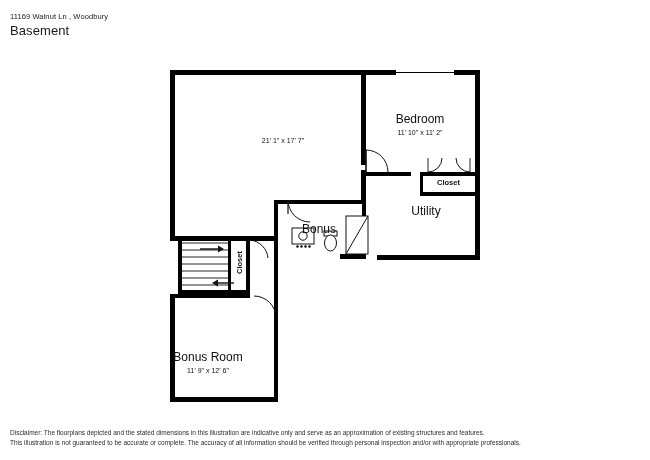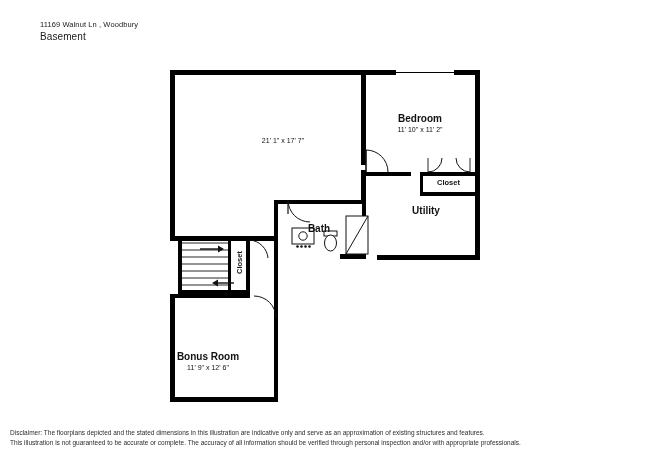--- a/index.html
+++ b/index.html
@@ -11,31 +11,30 @@
     height: 460px;
     background: #ffffff;
     font-family: "Liberation Sans", sans-serif;
     color: #1a1a1a;
     position: relative;
     overflow: hidden;
   }
   .header {
     position: absolute;
     left: 10px;
-    top: 20px;
+    top: 12px;
     line-height: 1.35;
-    margin-left: 30px;
   }
   .header .addr {
     font-size: 7.5px;
     color: #1a1a1a;
     letter-spacing: 0.1px;
   }
   .header .level {
-    font-size: 10px;
+    font-size: 13px;
     color: #1a1a1a;
     letter-spacing: 0.1px;
   }
 
   
   .plan {
     position: absolute;
     left: 0;
     top: 0;
     width: 650px;
@@ -45,22 +44,22 @@
     position: absolute;
     background: #000000;
   }
   .room-label {
     position: absolute;
     text-align: center;
     line-height: 1.3;
     white-space: nowrap;
   }
   .room-label .nm {
-    font-size: 10px;
-    font-weight: bold;
+    font-size: 12px;
+    font-weight: normal;
     color: #111111;
   }
   .room-label .dim {
     font-size: 7px;
     color: #111111;
   }
   .closet-label {
     position: absolute;
     font-size: 7.5px;
     font-weight: bold;
@@ -222,21 +221,21 @@
   <div class="room-label" style="left:360px; top:112px; width:120px;">
     <div class="nm">Bedroom</div>
     <div class="dim">11' 10" x 11' 2"</div>
   </div>
 
   <div class="room-label" style="left:386px; top:204px; width:80px;">
     <div class="nm">Utility</div>
   </div>
 
   <div class="room-label" style="left:296px; top:222px; width:46px;">
-    <div class="nm">Bath</div>
+    <div class="nm">Bonus</div>
   </div>
 
   <div class="room-label" style="left:152px; top:350px; width:112px;">
     <div class="nm">Bonus Room</div>
     <div class="dim">11' 9" x 12' 6"</div>
   </div>
 
   <div class="closet-label vert" style="left:219px; top:258px; width:40px; text-align:center;">Closet</div>
   <div class="closet-label" style="left:437px; top:178px;">Closet</div>
 </div>

